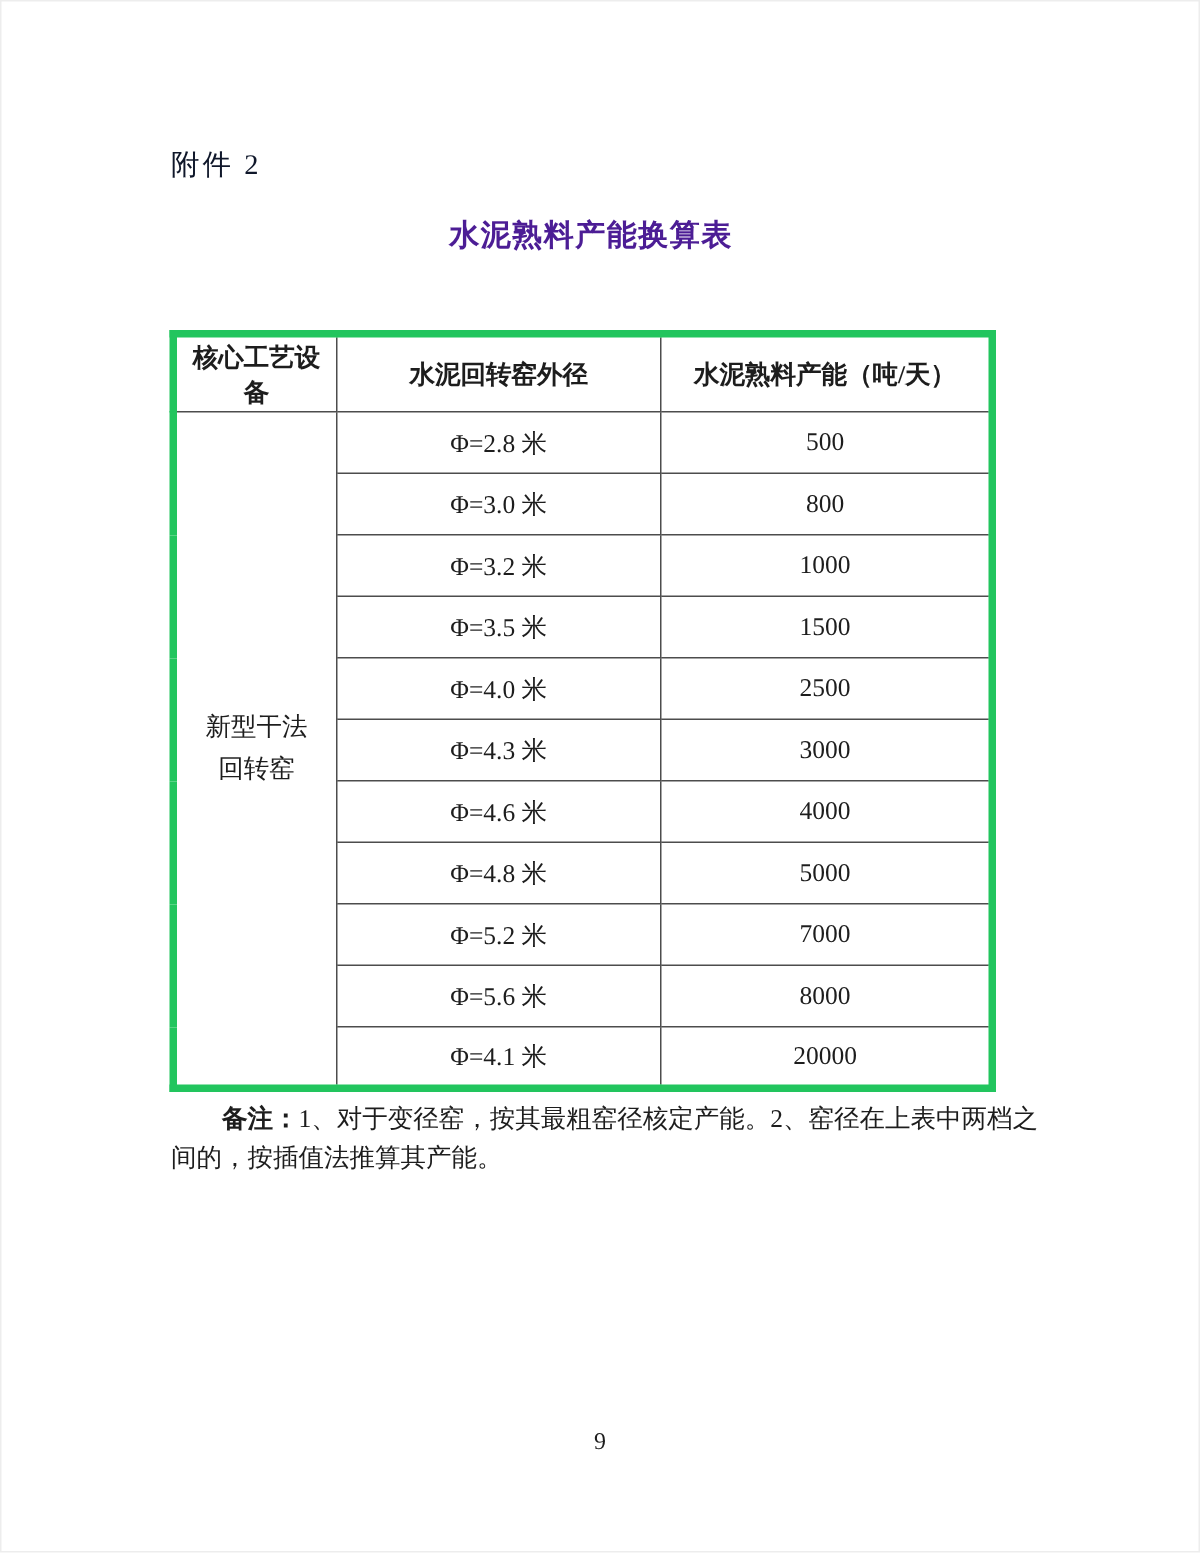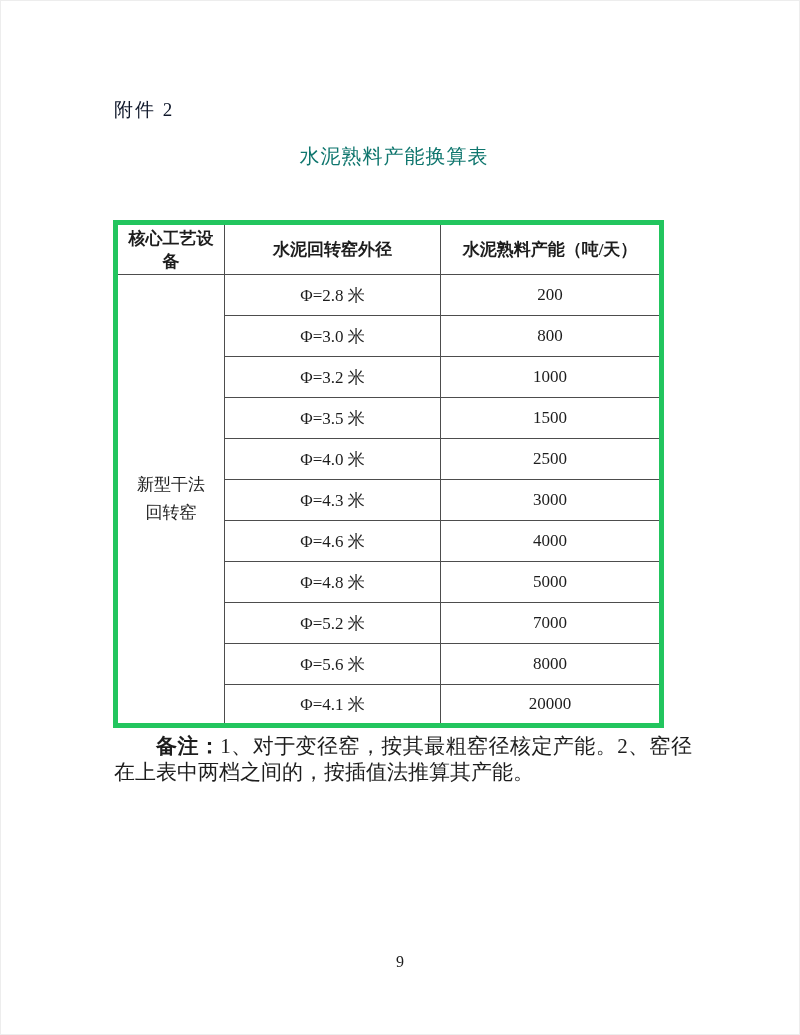--- a/index.html
+++ b/index.html
@@ -21,23 +21,23 @@
     left: 113px; top: 96px;
     font-size: 19px;
     letter-spacing: 2px;
     color: #0f172a;
   }
   .doc-title {
     position: absolute;
     left: 0; right: 12px; top: 142px;
     text-align: center;
     font-size: 20px;
-    font-weight: normal;
+    font-weight: bold;
     letter-spacing: 1px;
-    color: #0f766e;
+    color: #4c1d95;
   }
   .capacity-table-wrap {
     position: absolute;
     left: 112px; top: 219px;
   }
   table.capacity-table {
     border-collapse: collapse;
     table-layout: fixed;
     width: 546px;
     border: 5px solid #22c55e;
@@ -64,21 +64,21 @@
     font-size: 17px;
     line-height: 1.65;
   }
   .col-equip { width: 109px; }
   .col-diam  { width: 216px; }
   .col-cap   { width: 221px; }
   .note {
     position: absolute;
     left: 113px; top: 732px;
     width: 578px;
-    font-size: 21px;
+    font-size: 17px;
     line-height: 26px;
     text-align: justify;
     text-indent: 2em;
     color: #1d1d1d;
   }
   .note .note-label { font-weight: bold; }
   .page-number {
     position: absolute;
     left: 0; right: 0; top: 952px;
     text-align: center;
@@ -109,21 +109,21 @@
           <th>水泥熟料产能（吨/天）</th>
         </tr>
       </thead>
       <tbody>
         <tr>
           <td class="equipment-cell" rowspan="11">
             <div>新型干法</div>
             <div>回转窑</div>
           </td>
           <td>Φ=2.8 米</td>
-          <td>200</td>
+          <td>500</td>
         </tr>
         <tr>
           <td>Φ=3.0 米</td>
           <td>800</td>
         </tr>
         <tr>
           <td>Φ=3.2 米</td>
           <td>1000</td>
         </tr>
         <tr>

